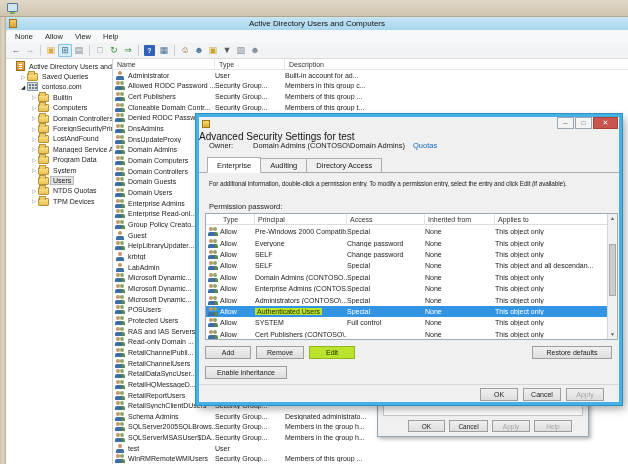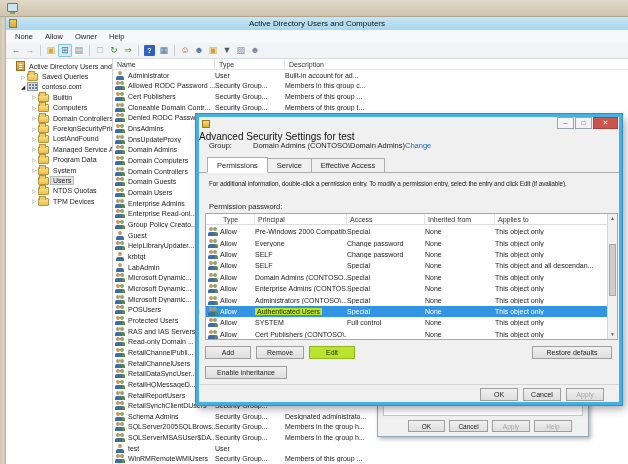--- a/index.html
+++ b/index.html
@@ -101,21 +101,21 @@
   .adv-title{position:absolute;left:0;right:0;top:14px;text-align:left;font-size:10px;color:#111}
   .adv-icon{position:absolute;left:3px;top:3px;width:8px;height:8px;
     background:linear-gradient(#f6dc6e,#dcae2e);border:1px solid #9c7a1a}
   .wc{position:absolute;top:0;right:1px;display:flex}
   .wc .wbtn{width:17px;height:12px;border:1px solid #9aa7b2;background:#f4f4f4;margin-left:1px;
     display:flex;align-items:center;justify-content:center;font-size:6px;color:#333}
   .wc .close{width:25px;background:var(--close);border-color:#a8423a;color:#fff;font-size:7px}
 
   .owner-row{position:absolute;left:10px;top:24px;display:flex;font-size:7.5px}
   .owner-lab{width:44px}
-  .owner-val{margin-right:0}
+  .owner-val{margin-right:8px}
   .chg-link{color:var(--link)}
 
   .tabs{position:absolute;left:8px;top:40px;display:flex;align-items:flex-end;height:16px}
   .tab{height:15px;padding:0 9px;border:1px solid #acacac;border-left:none;background:#f0f0f0;
     display:flex;align-items:center;font-size:7.5px}
   .tab:first-child{border-left:1px solid #acacac}
   .tab.active{background:#fff;height:16px;position:relative;z-index:2;border-bottom:1px solid #fff;
     border-left:1px solid #acacac}
   .tabline{position:absolute;left:0;right:0;top:55px;border-top:1px solid #acacac}
 
@@ -173,21 +173,21 @@
 <div class="rdp-left-border"></div>
 
 <div class="aduc">
   <div class="aduc-titlebar">
     <span class="aduc-icon"></span>
     <div class="aduc-title nowrap">Active Directory Users and Computers</div>
   </div>
   <div class="menu-bar">
       <span class="menu-item">None</span>
       <span class="menu-item">Allow</span>
-      <span class="menu-item">Owner</span>
+      <span class="menu-item">View</span>
       <span class="menu-item">Help</span>
     </div>
   <div class="toolbar">
       <span class="tbi" style="color: rgb(79, 111, 148);">←</span>
       <span class="tbi" style="color: rgb(154, 169, 184);">→</span>
       <span class="tbsep"></span>
       <span class="tbi" style="color: rgb(216, 169, 60);">▣</span>
       <span class="tbi active" style="color: rgb(79, 115, 150);">⊞</span>
       <span class="tbi" style="color: rgb(125, 138, 150);">▤</span>
       <span class="tbsep"></span>
@@ -600,29 +600,29 @@
     <span class="adv-icon"></span>
     <div class="adv-title nowrap">Advanced Security Settings for test</div>
     <div class="wc">
       <div class="wbtn">─</div>
       <div class="wbtn">□</div>
       <div class="wbtn close">✕</div>
     </div>
   </div>
 
   <div class="owner-row">
-    <span class="owner-lab">Group:</span>
+    <span class="owner-lab">Owner:</span>
     <span class="owner-val nowrap">Domain Admins (CONTOSO\Domain Admins)</span>
-    <span class="chg-link">Change</span>
+    <span class="chg-link">Quotas</span>
   </div>
 
   <div class="tabs">
-      <div class="tab active">Permissions</div>
-      <div class="tab">Service</div>
-      <div class="tab">Effective Access</div>
+      <div class="tab active">Enterprise</div>
+      <div class="tab">Auditing</div>
+      <div class="tab">Directory Access</div>
     </div>
   <div class="tabline"></div>
 
   <div class="info">For additional information, double-click a permission entry. To modify a permission entry, select the entry and click Edit (if available).</div>
   <div class="entries-lab">Permission password:</div>
 
   <div class="ptable">
     <div class="phead">
       <div class="ph ph-type">Type</div>
       <div class="ph ph-principal">Principal</div>

